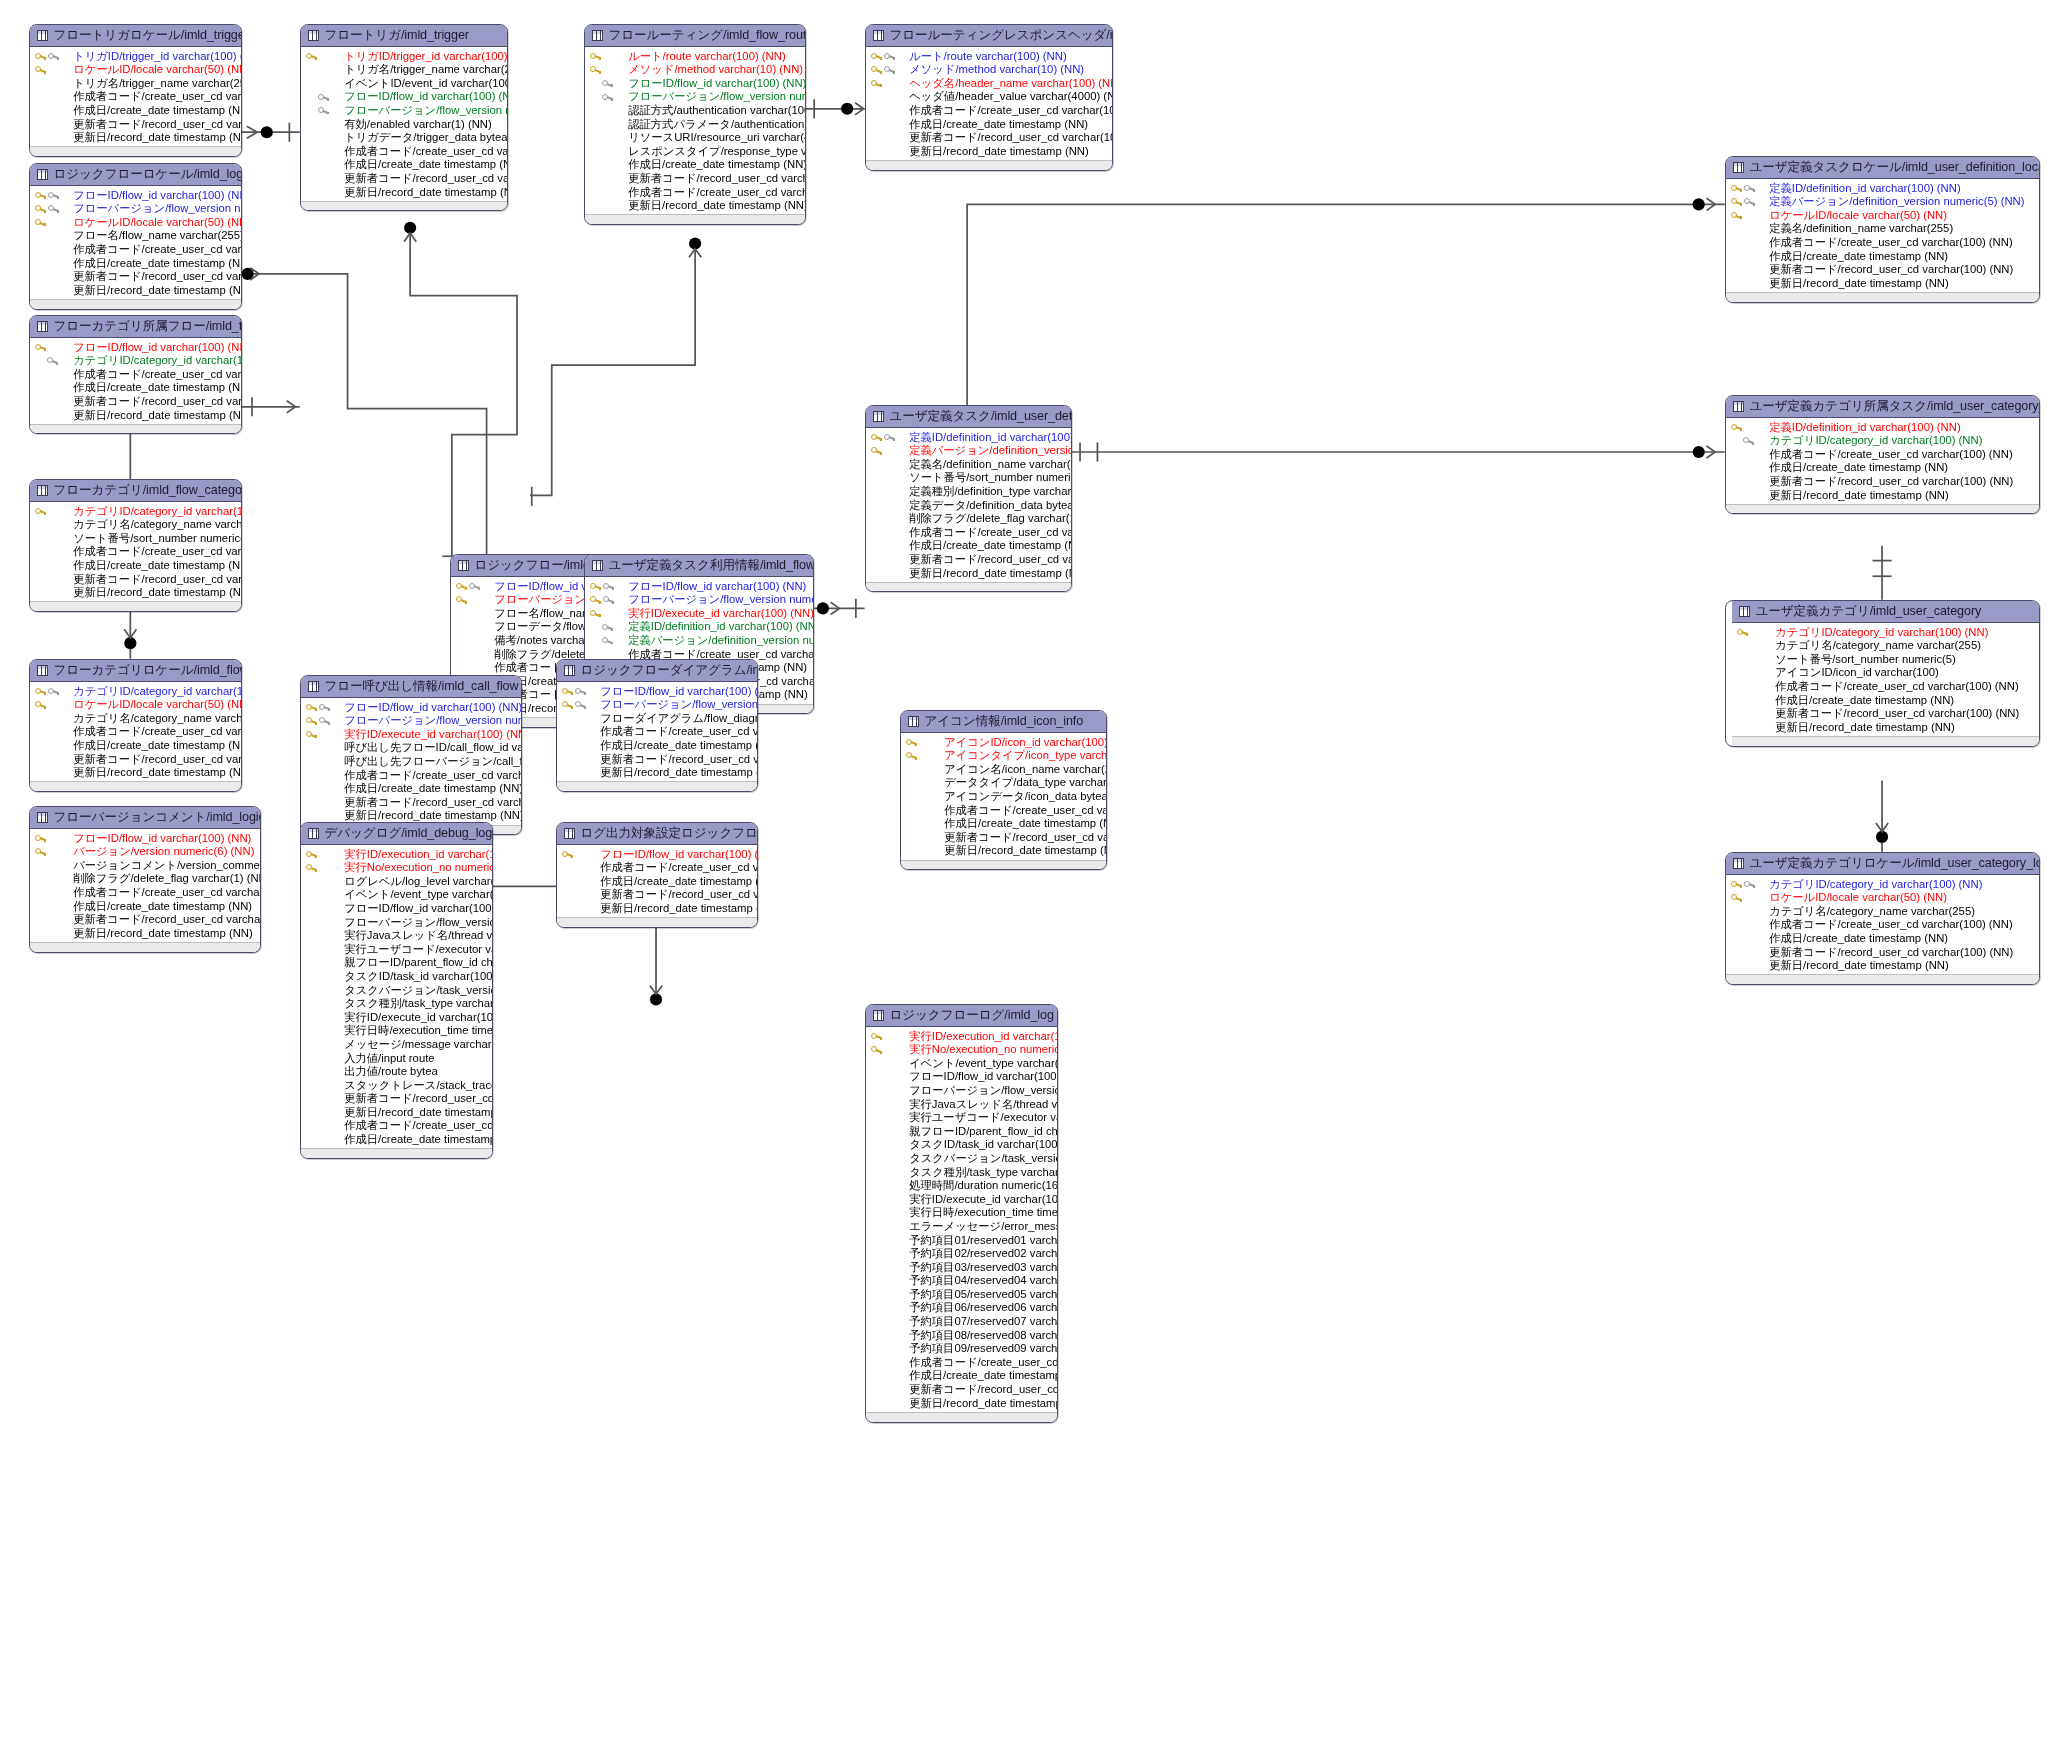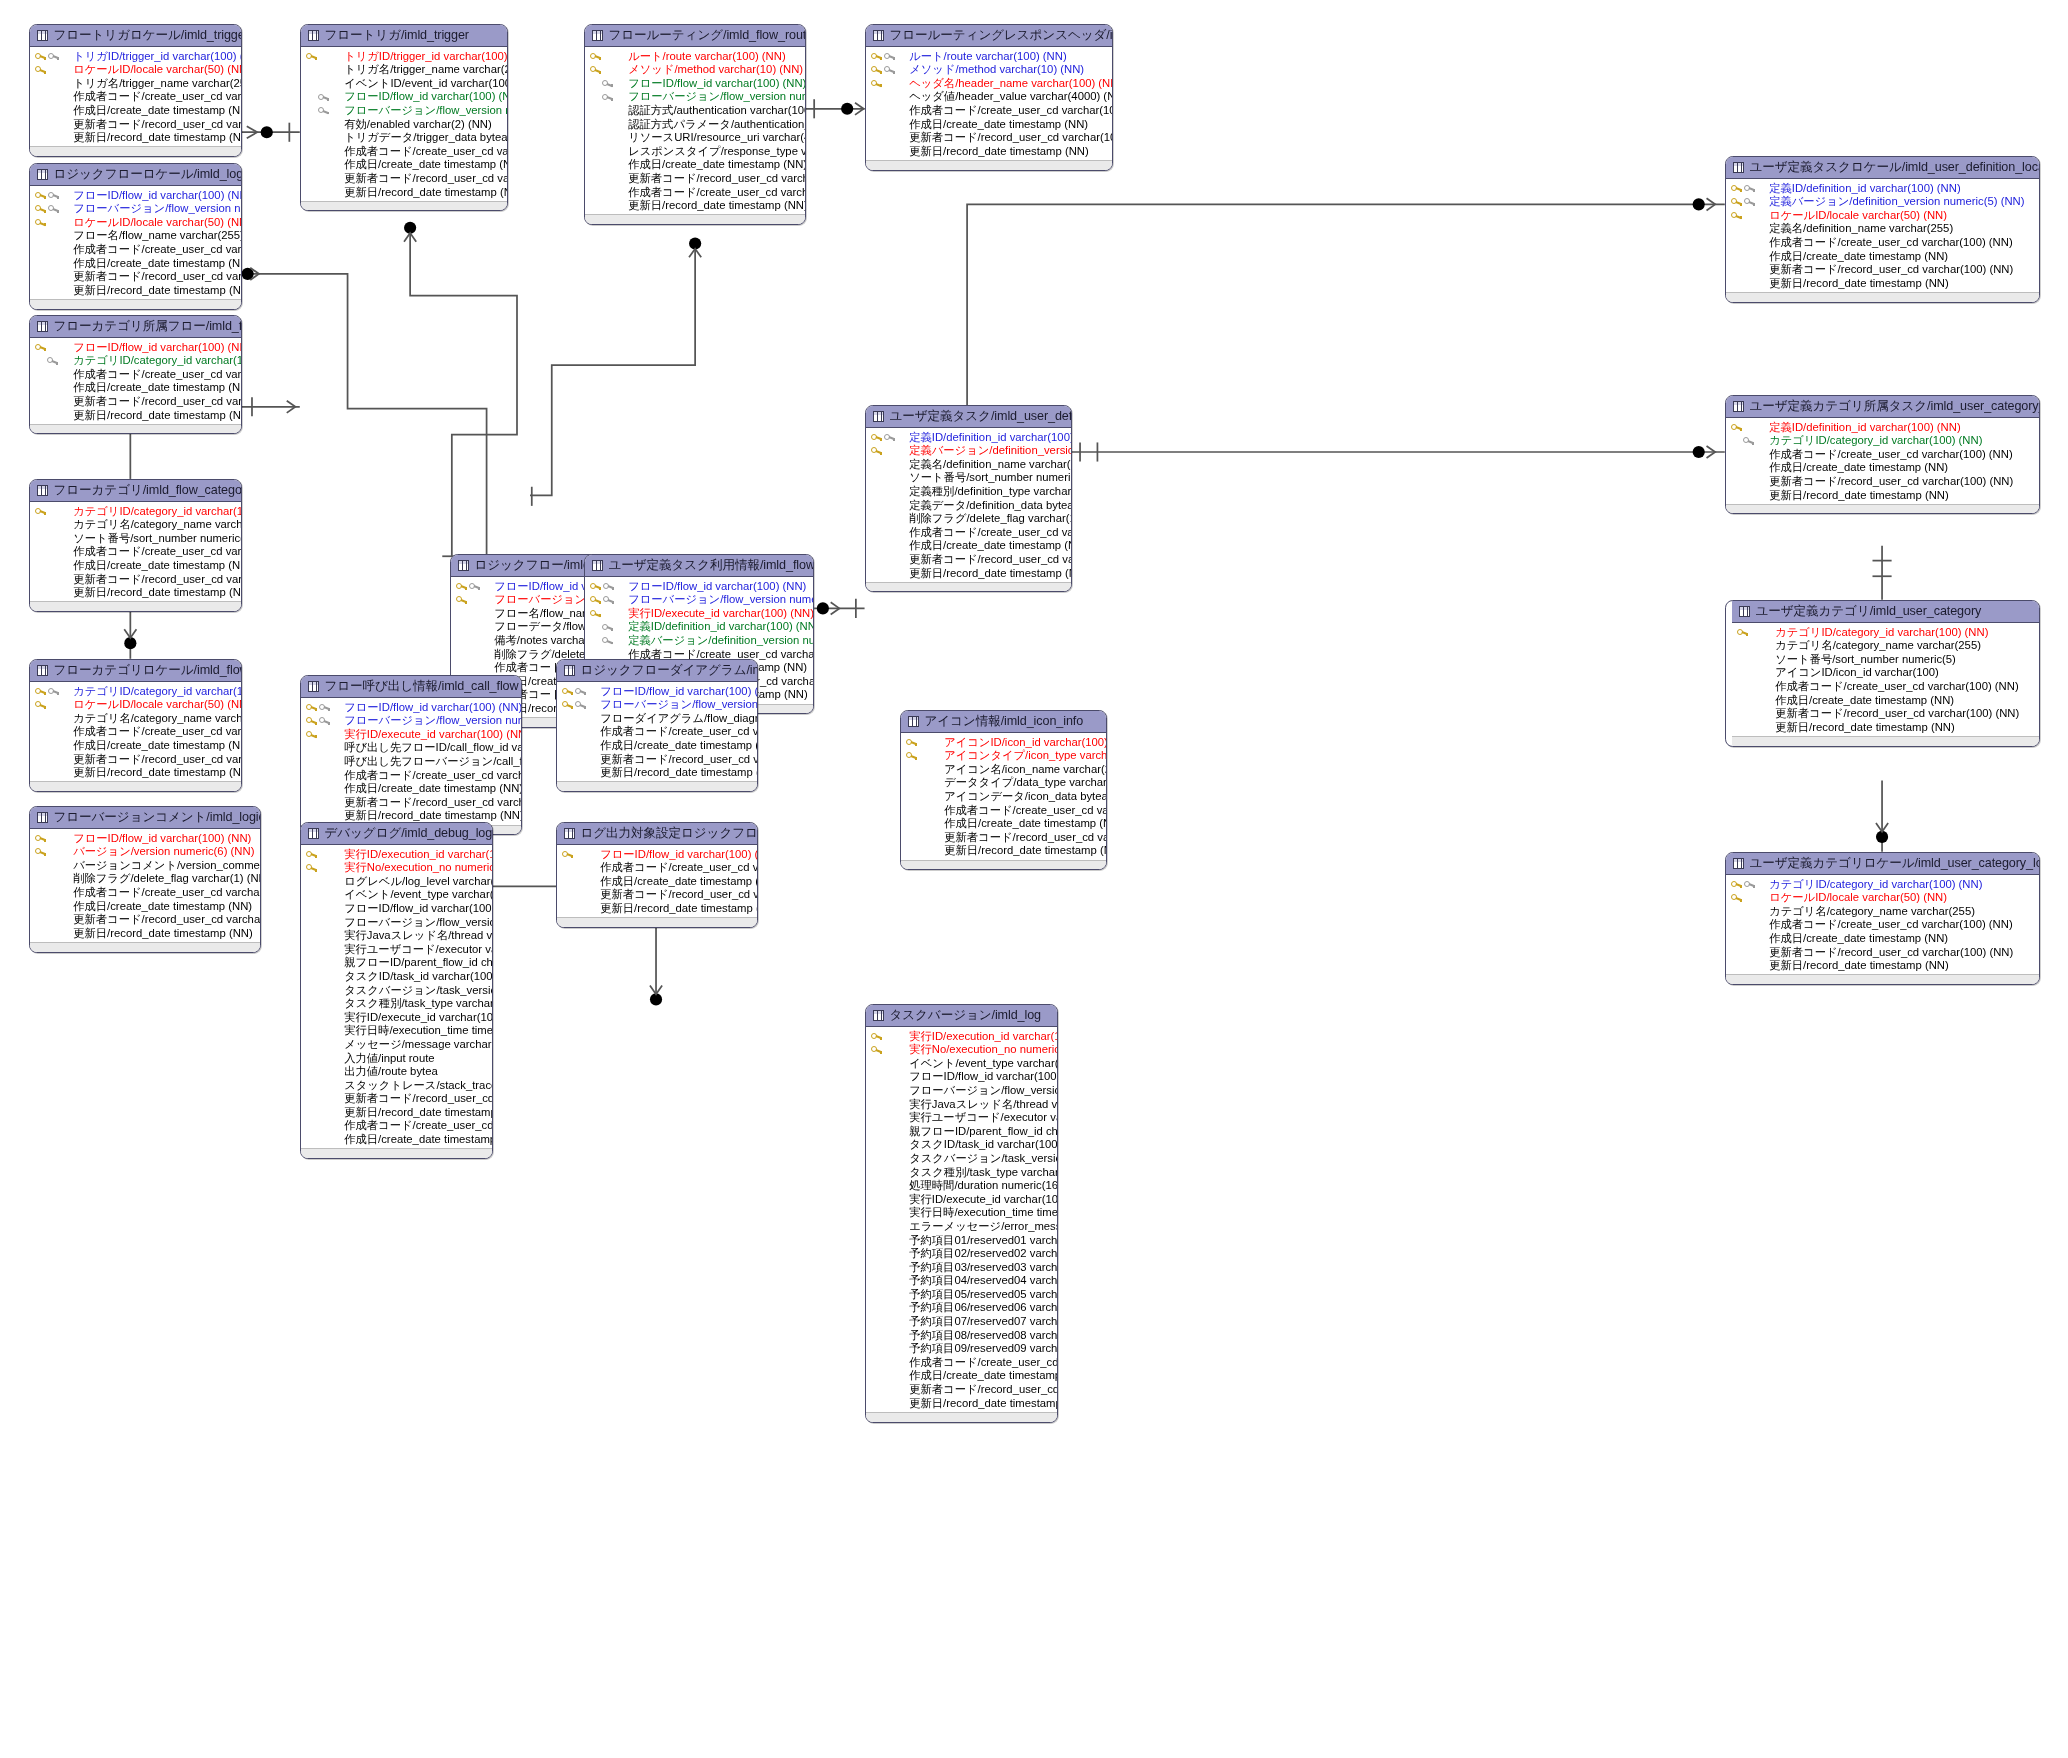--- a/index.html
+++ b/index.html
@@ -558,21 +558,21 @@
               <span class="key grey">
                 <span class="bow"></span>
                 <span class="shaft"></span>
                 <span class="tooth"></span>
               </span>
             </span>
             <span class="attr-text fk">フローバージョン/flow_version numeric(5) (NN)</span>
           </div>
           <div class="attr">
             <span class="keycol"></span>
-            <span class="attr-text ">有効/enabled varchar(2) (NN)</span>
+            <span class="attr-text ">有効/enabled varchar(1) (NN)</span>
           </div>
           <div class="attr">
             <span class="keycol"></span>
             <span class="attr-text ">トリガデータ/trigger_data bytea (NN)</span>
           </div>
           <div class="attr">
             <span class="keycol"></span>
             <span class="attr-text ">作成者コード/create_user_cd varchar(100) (NN)</span>
           </div>
           <div class="attr">
@@ -1290,21 +1290,21 @@
           <div class="attr">
             <span class="keycol"></span>
             <span class="attr-text ">更新日/record_date timestamp (NN)</span>
           </div>
         </div>
         <div class="entity-footer"></div>
       </div>
       <div class="entity" style="left: 865px; top: 1004px; width: 193px;">
         <div class="entity-header">
           <span class="grid-icon"></span>
-          <span class="entity-title">タスクバージョン/imld_log</span>
+          <span class="entity-title">ロジックフローログ/imld_log</span>
         </div>
         <div class="attr-list">
           <div class="attr">
             <span class="keycol">
               <span class="key">
                 <span class="bow"></span>
                 <span class="shaft"></span>
                 <span class="tooth"></span>
               </span>
             </span>

